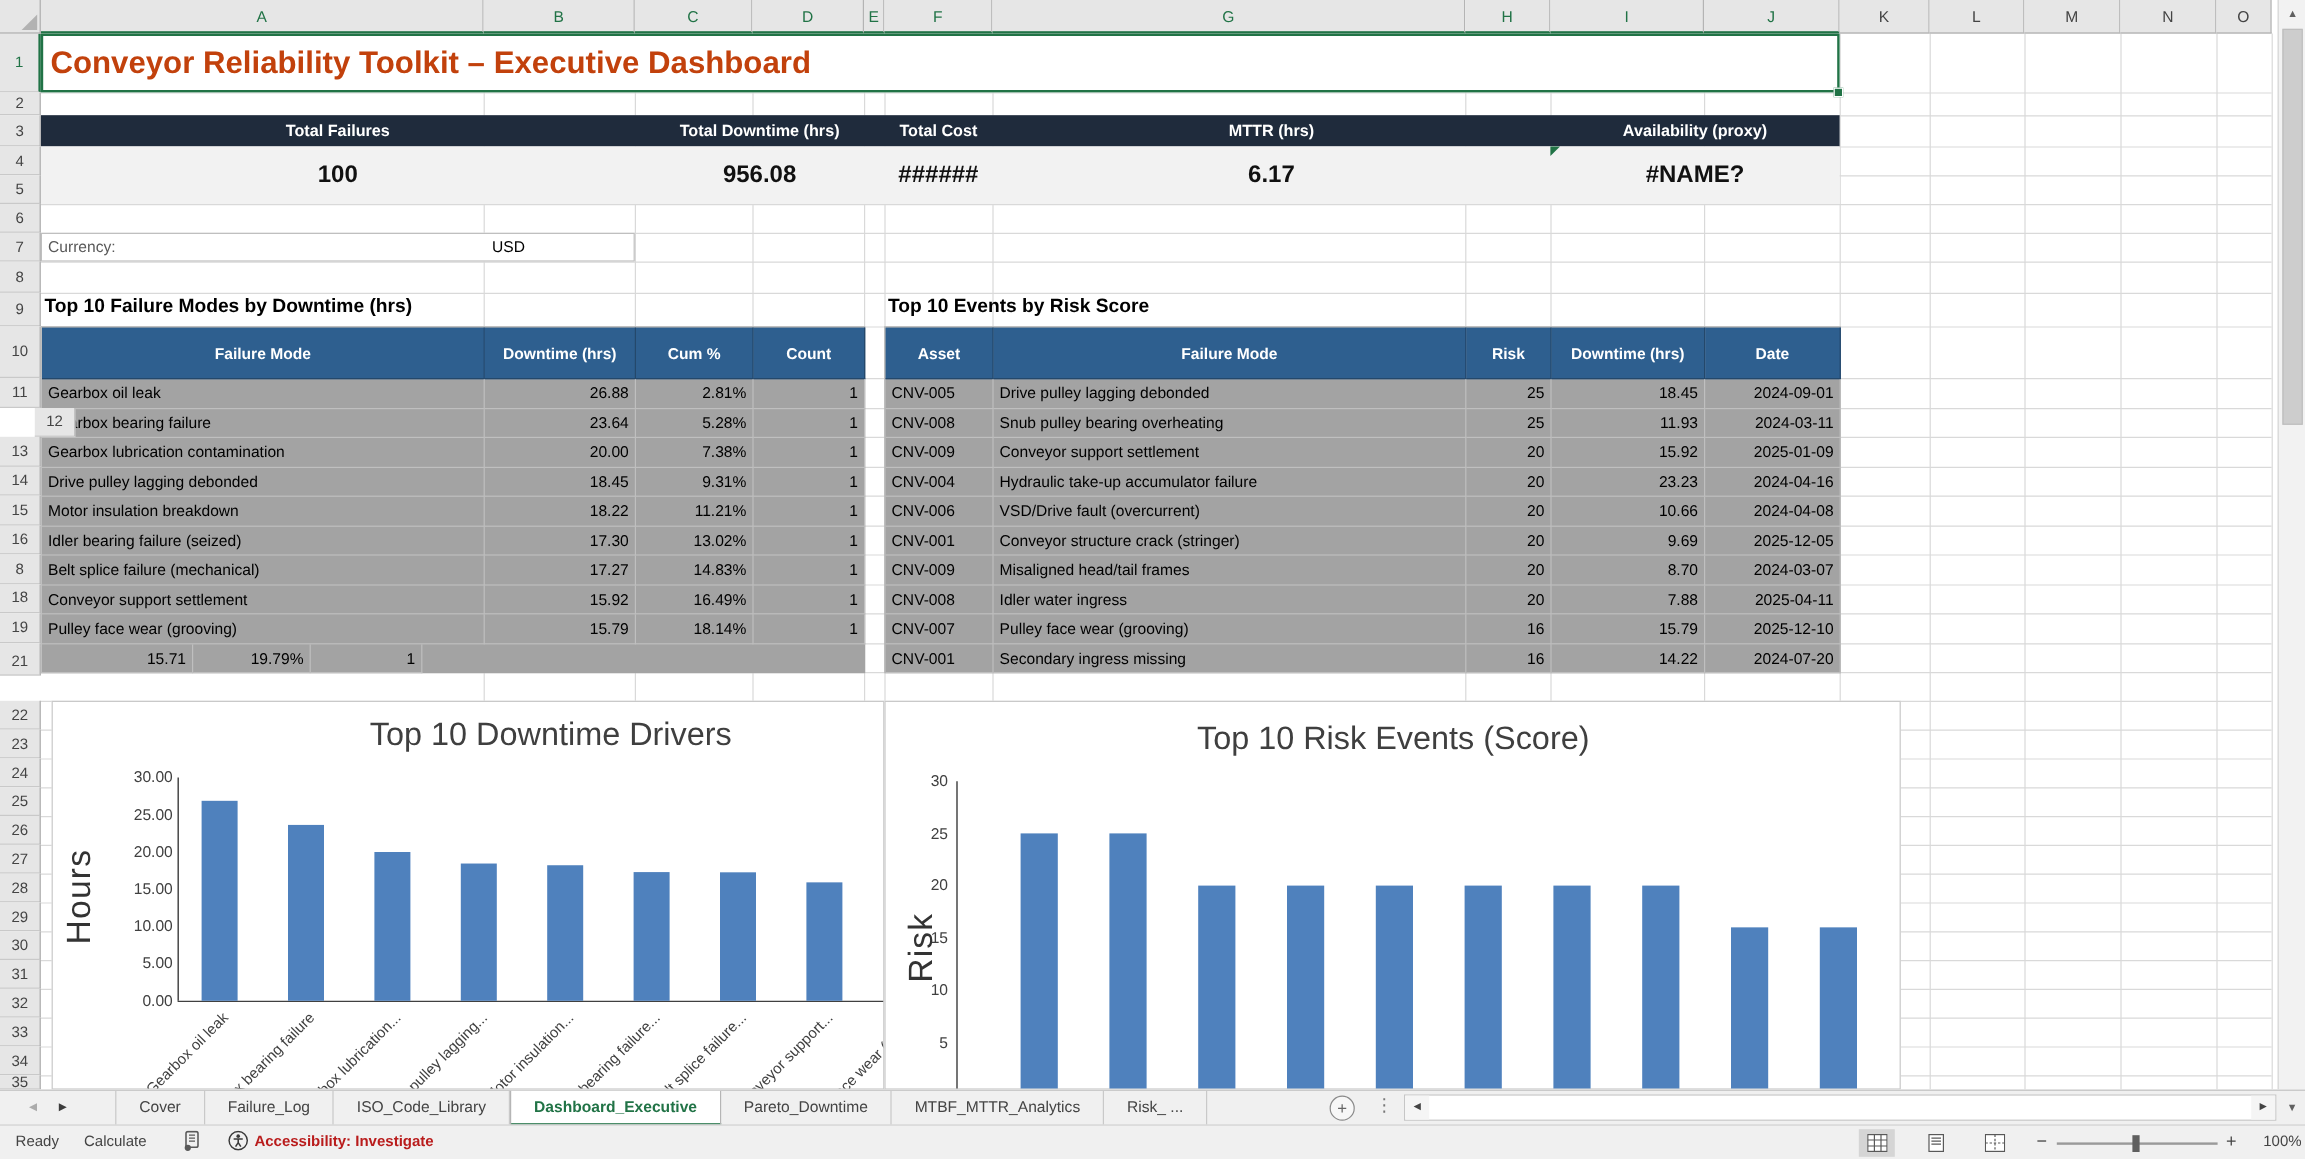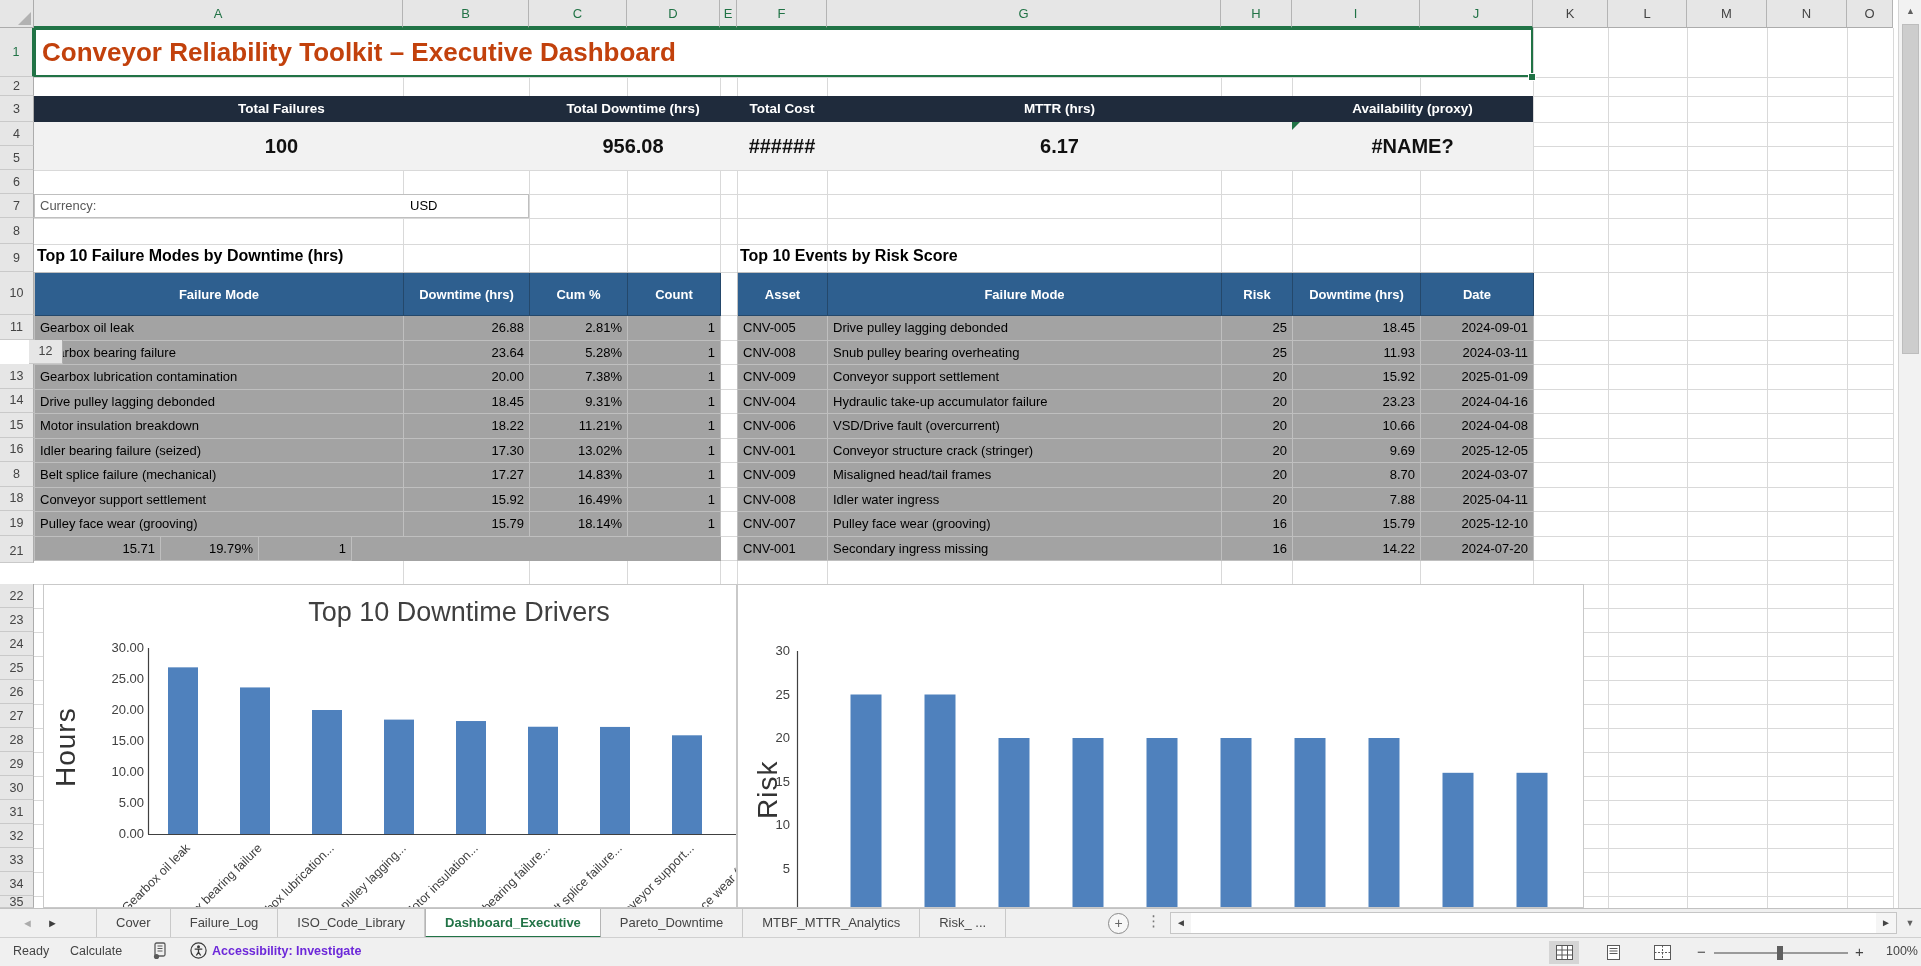--- a/index.html
+++ b/index.html
@@ -69,21 +69,21 @@
   #hscroll { position:absolute; left:1170px; top:3px; width:727px; height:22px; background:#fff; border:1px solid #C6C6C6; }
   .harr { position:absolute; top:0; width:20px; height:20px; line-height:20px; text-align:center; font-size:10px; color:#444; background:#F5F5F5; }
   #vsdown { position:absolute; left:1900px; top:3px; width:20px; height:22px; line-height:22px; text-align:center; font-size:9px; color:#606060; background:#F0F0F0; }
 
   
   #statusbar { position:absolute; left:0; top:937px; width:1921px; height:29px; background:#F0F0F0; border-top:1px solid #D0D0D0; z-index:10; font-size:12.5px; color:#444; }
   #sb-ready { position:absolute; left:13px; top:6px; }
   #sb-calc { position:absolute; left:70px; top:6px; }
   #sb-macro { position:absolute; left:152px; top:4px; }
   #sb-acc-icon { position:absolute; left:190px; top:4px; }
-  #sb-acc { position:absolute; left:212px; top:6px; font-weight:bold; color:#6d28d9; }
+  #sb-acc { position:absolute; left:212px; top:6px; font-weight:bold; color:#b91c1c; }
   .viewbtn { position:absolute; top:3px; width:30px; height:23px; display:flex; align-items:center; justify-content:center; }
   .viewbtn.sel { background:#D5D5D5; }
   #sb-minus { position:absolute; left:1697px; top:5px; font-size:15px; color:#444; }
   #sb-track { position:absolute; left:1714px; top:14px; width:134px; height:2px; background:#9A9A9A; }
   #sb-notch { position:absolute; left:1779px; top:10px; width:1px; height:9px; background:#9A9A9A; }
   #sb-thumb { position:absolute; left:1777px; top:8px; width:6px; height:14px; background:#5F5F5F; }
   #sb-plus { position:absolute; left:1855px; top:5px; font-size:15px; color:#444; }
   #sb-zoom { position:absolute; left:1878px; top:6px; width:40px; text-align:right; }
 </style>
 </head>
@@ -403,20 +403,21 @@
         <div class="xlab" style="left: 41px; top: 256px;">Gearbox bearing failure</div>
         <div class="xlab" style="left: 113px; top: 256px;">Gearbox lubrication...</div>
         <div class="xlab" style="left: 185px; top: 256px;">Drive pulley lagging...</div>
         <div class="xlab" style="left: 257px; top: 256px;">Motor insulation...</div>
         <div class="xlab" style="left: 329px; top: 256px;">Idler bearing failure...</div>
         <div class="xlab" style="left: 401px; top: 256px;">Belt splice failure...</div>
         <div class="xlab" style="left: 473px; top: 256px;">Conveyor support...</div>
         <div class="xlab" style="left: 545px; top: 256px;">Pulley face wear (groo...</div>
       </div>
     <div id="chart2" class="chart">
+        <div class="chart-title" style="left: 423px; top: 15px;">Top 10 Risk Events (Score)</div>
         <div class="ytitle" style="left: 14px; top: 110px; height: 190px; display: flex; align-items: center; justify-content: center;">Risk</div>
         <div class="ytick" style="left: 6px; top: 58px;">30</div>
         <div class="ytick" style="left: 6px; top: 101.5px;">25</div>
         <div class="ytick" style="left: 6px; top: 145px;">20</div>
         <div class="ytick" style="left: 6px; top: 188.5px;">15</div>
         <div class="ytick" style="left: 6px; top: 232px;">10</div>
         <div class="ytick" style="left: 6px; top: 275.5px;">5</div>
         <svg width="847" height="324" style="position: absolute; left: 0px; top: 0px;">
           <line x1="59.5" y1="66" x2="59.5" y2="324" stroke="#404040" stroke-width="1.2"></line>
           <rect x="112.5" y="109.5" width="31" height="214.5" fill="#4F81BD"></rect>

